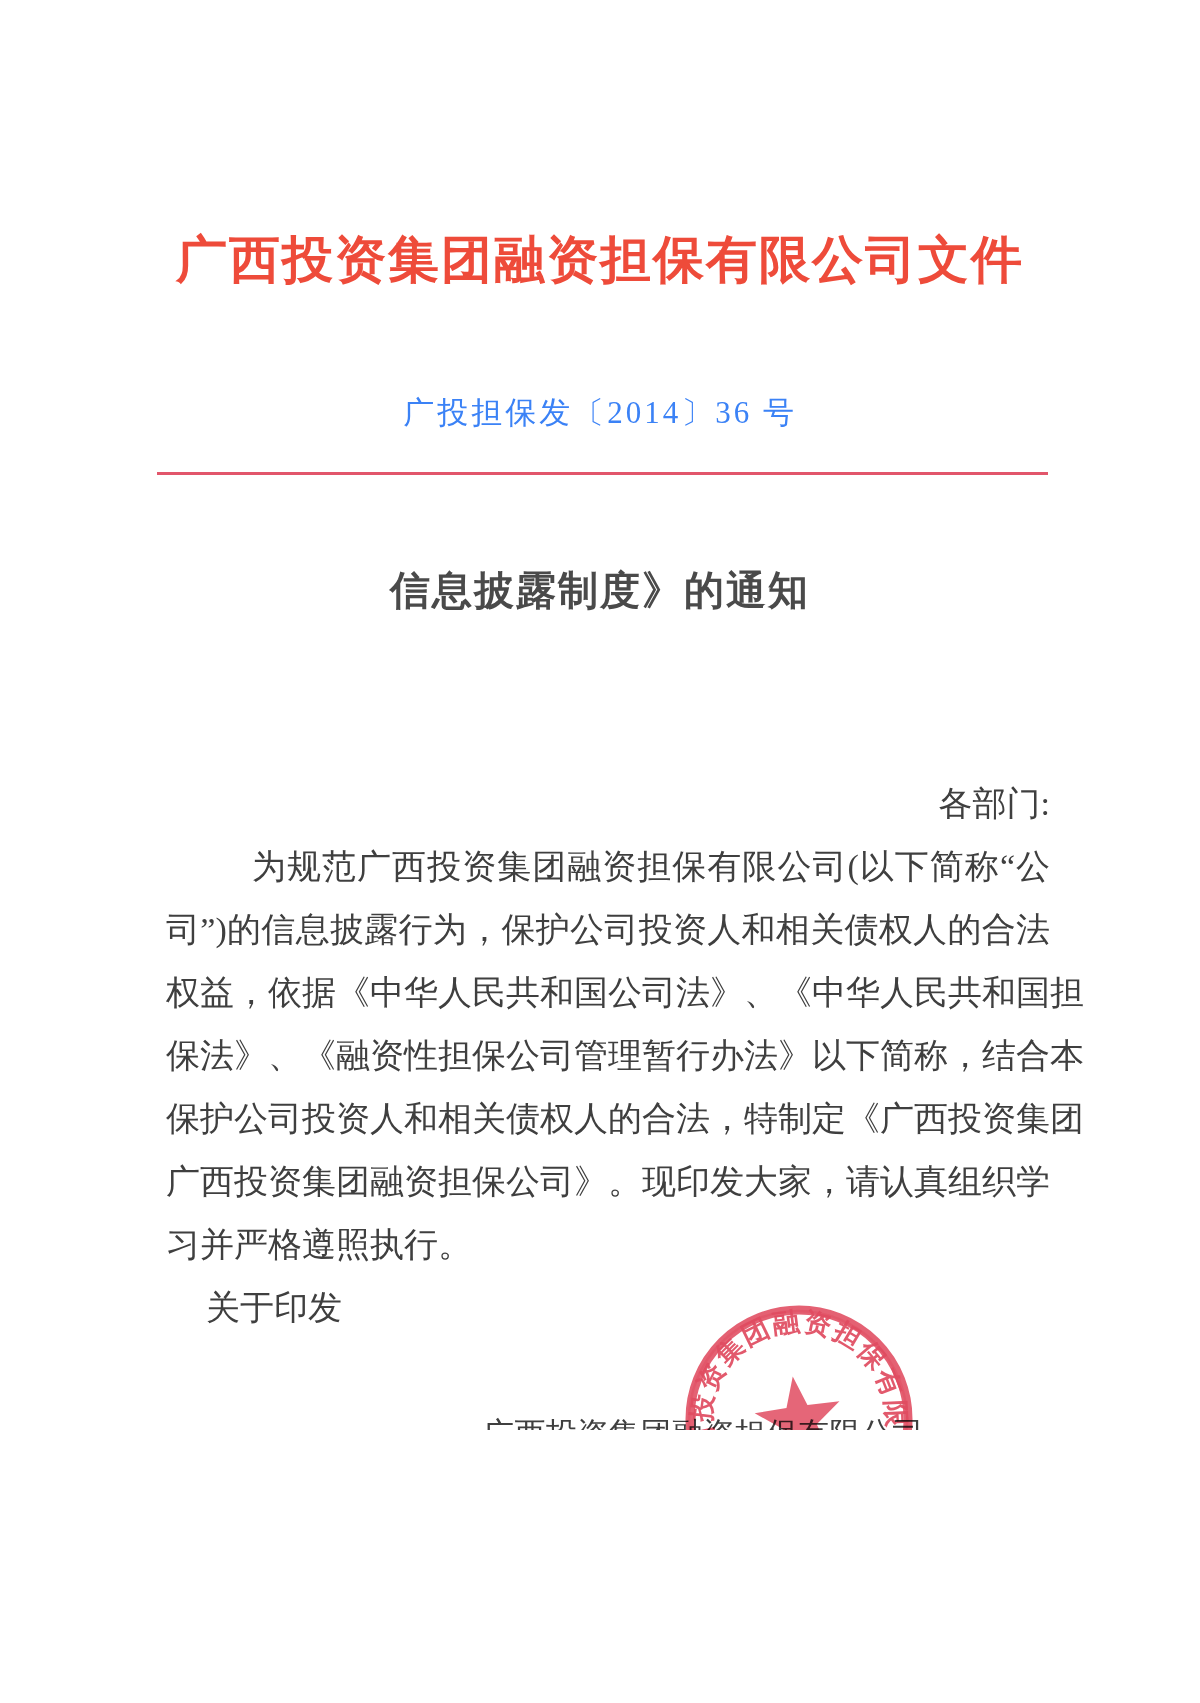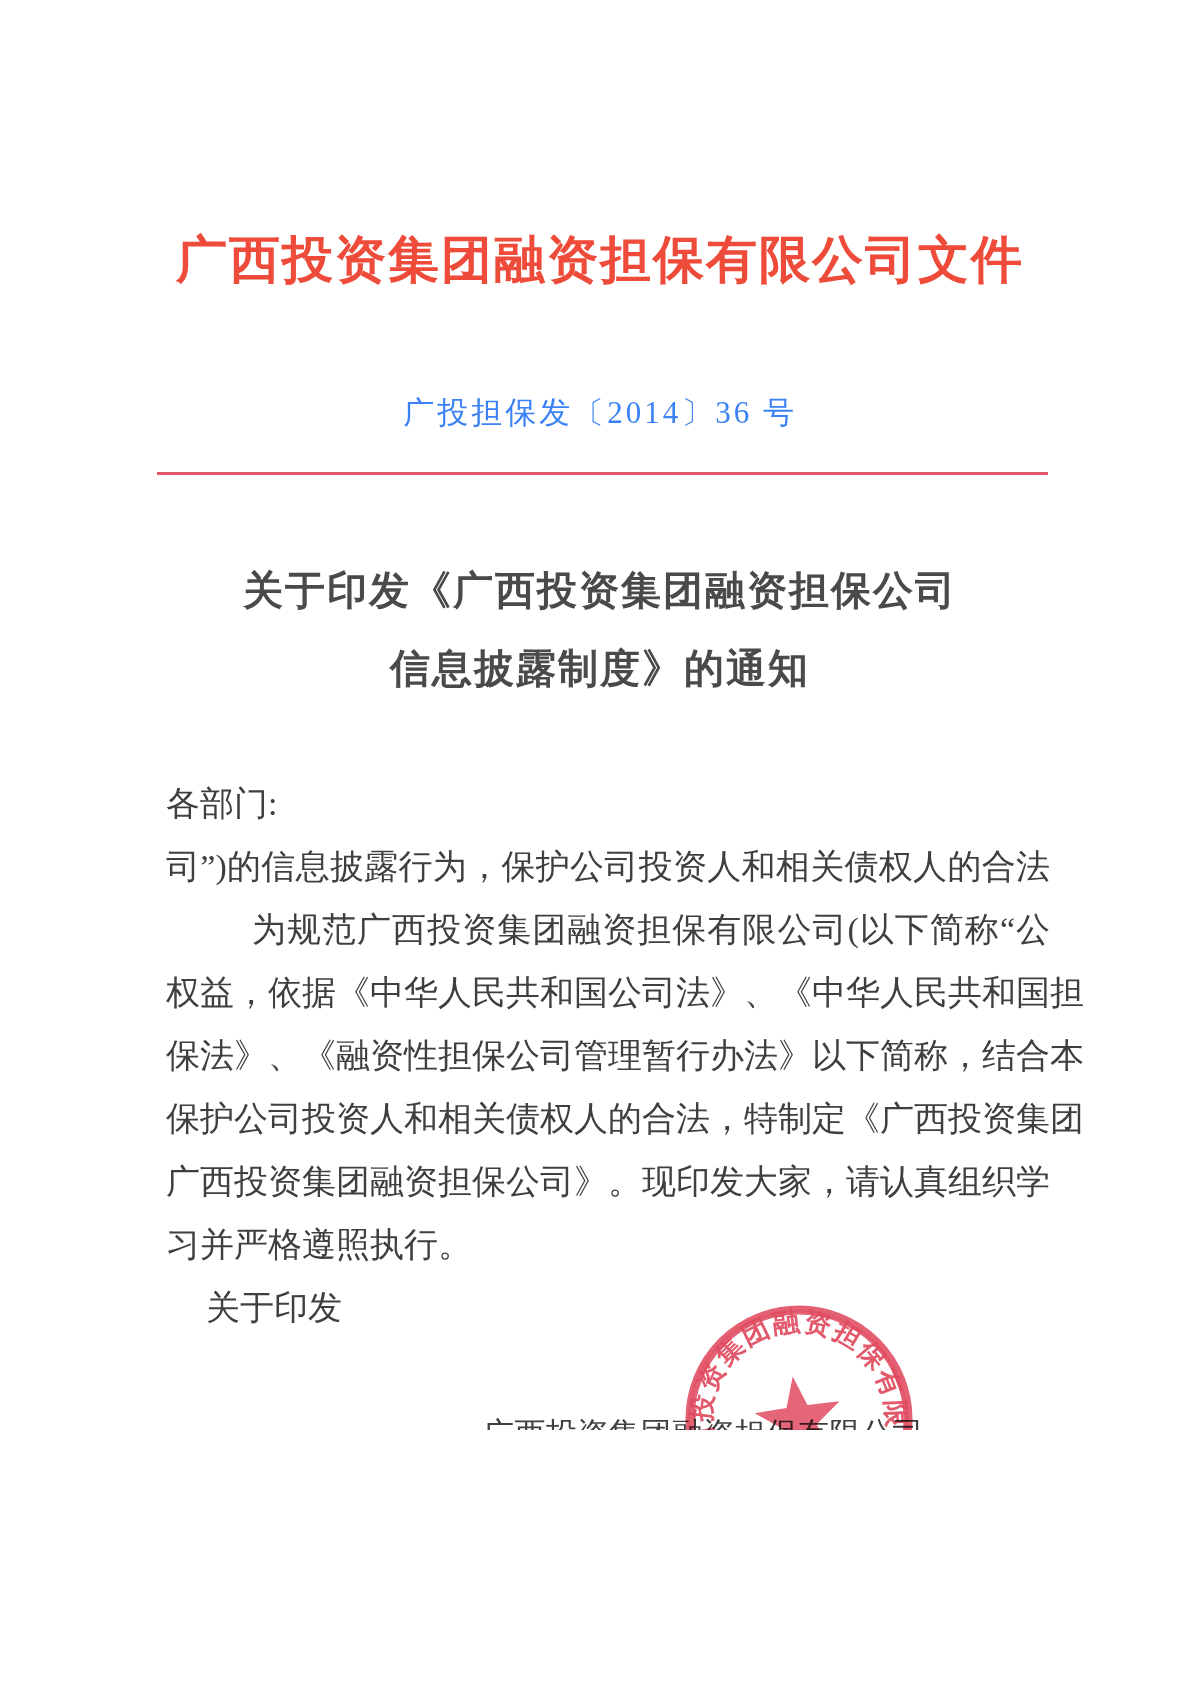--- a/index.html
+++ b/index.html
@@ -65,20 +65,21 @@
     left: 166px;
     top: 772px;
     width: 884px;
     font-size: 34px;
     color: #3f3f3f;
   }
   .salutation {
     height: 63px;
     line-height: 63px;
     white-space: nowrap;
+    text-align: right;
   }
   .bline {
     height: 63px;
     line-height: 63px;
     white-space: nowrap;
     text-align: justify;
     text-align-last: justify;
   }
   .bline.first {
     text-indent: 86px;
@@ -133,28 +134,27 @@
 
 <div class="page">
 
   <div class="header-title">广西投资集团融资担保有限公司文件</div>
 
   <div class="doc-number">广投担保发〔2014〕36 号</div>
 
   <div class="red-line"></div>
 
   <div class="main-title">
-    <div>关于印发《广西投资集团融资担保公司</div>
     <div>信息披露制度》的通知</div>
   </div>
 
   <div class="body-block">
     <div class="salutation">各部门:</div>
+    <div class="bline first">为规范广西投资集团融资担保有限公司(以下简称“公</div>
     <div class="bline">司”)的信息披露行为，保护公司投资人和相关债权人的合法</div>
-    <div class="bline first">为规范广西投资集团融资担保有限公司(以下简称“公</div>
     <div class="bline">权益，依据《中华人民共和国公司法》、《中华人民共和国担</div>
     <div class="bline">保法》、《融资性担保公司管理暂行办法》以下简称，结合本</div>
     <div class="bline">保护公司投资人和相关债权人的合法，特制定《广西投资集团</div>
     <div class="bline">广西投资集团融资担保公司》。现印发大家，请认真组织学</div>
     <div class="bline last">习并严格遵照执行。</div>
     <div class="closing">关于印发</div>
   </div>
 
   <div class="signature">
     <div class="company-line">广西投资集团融资担保有限公司</div>

